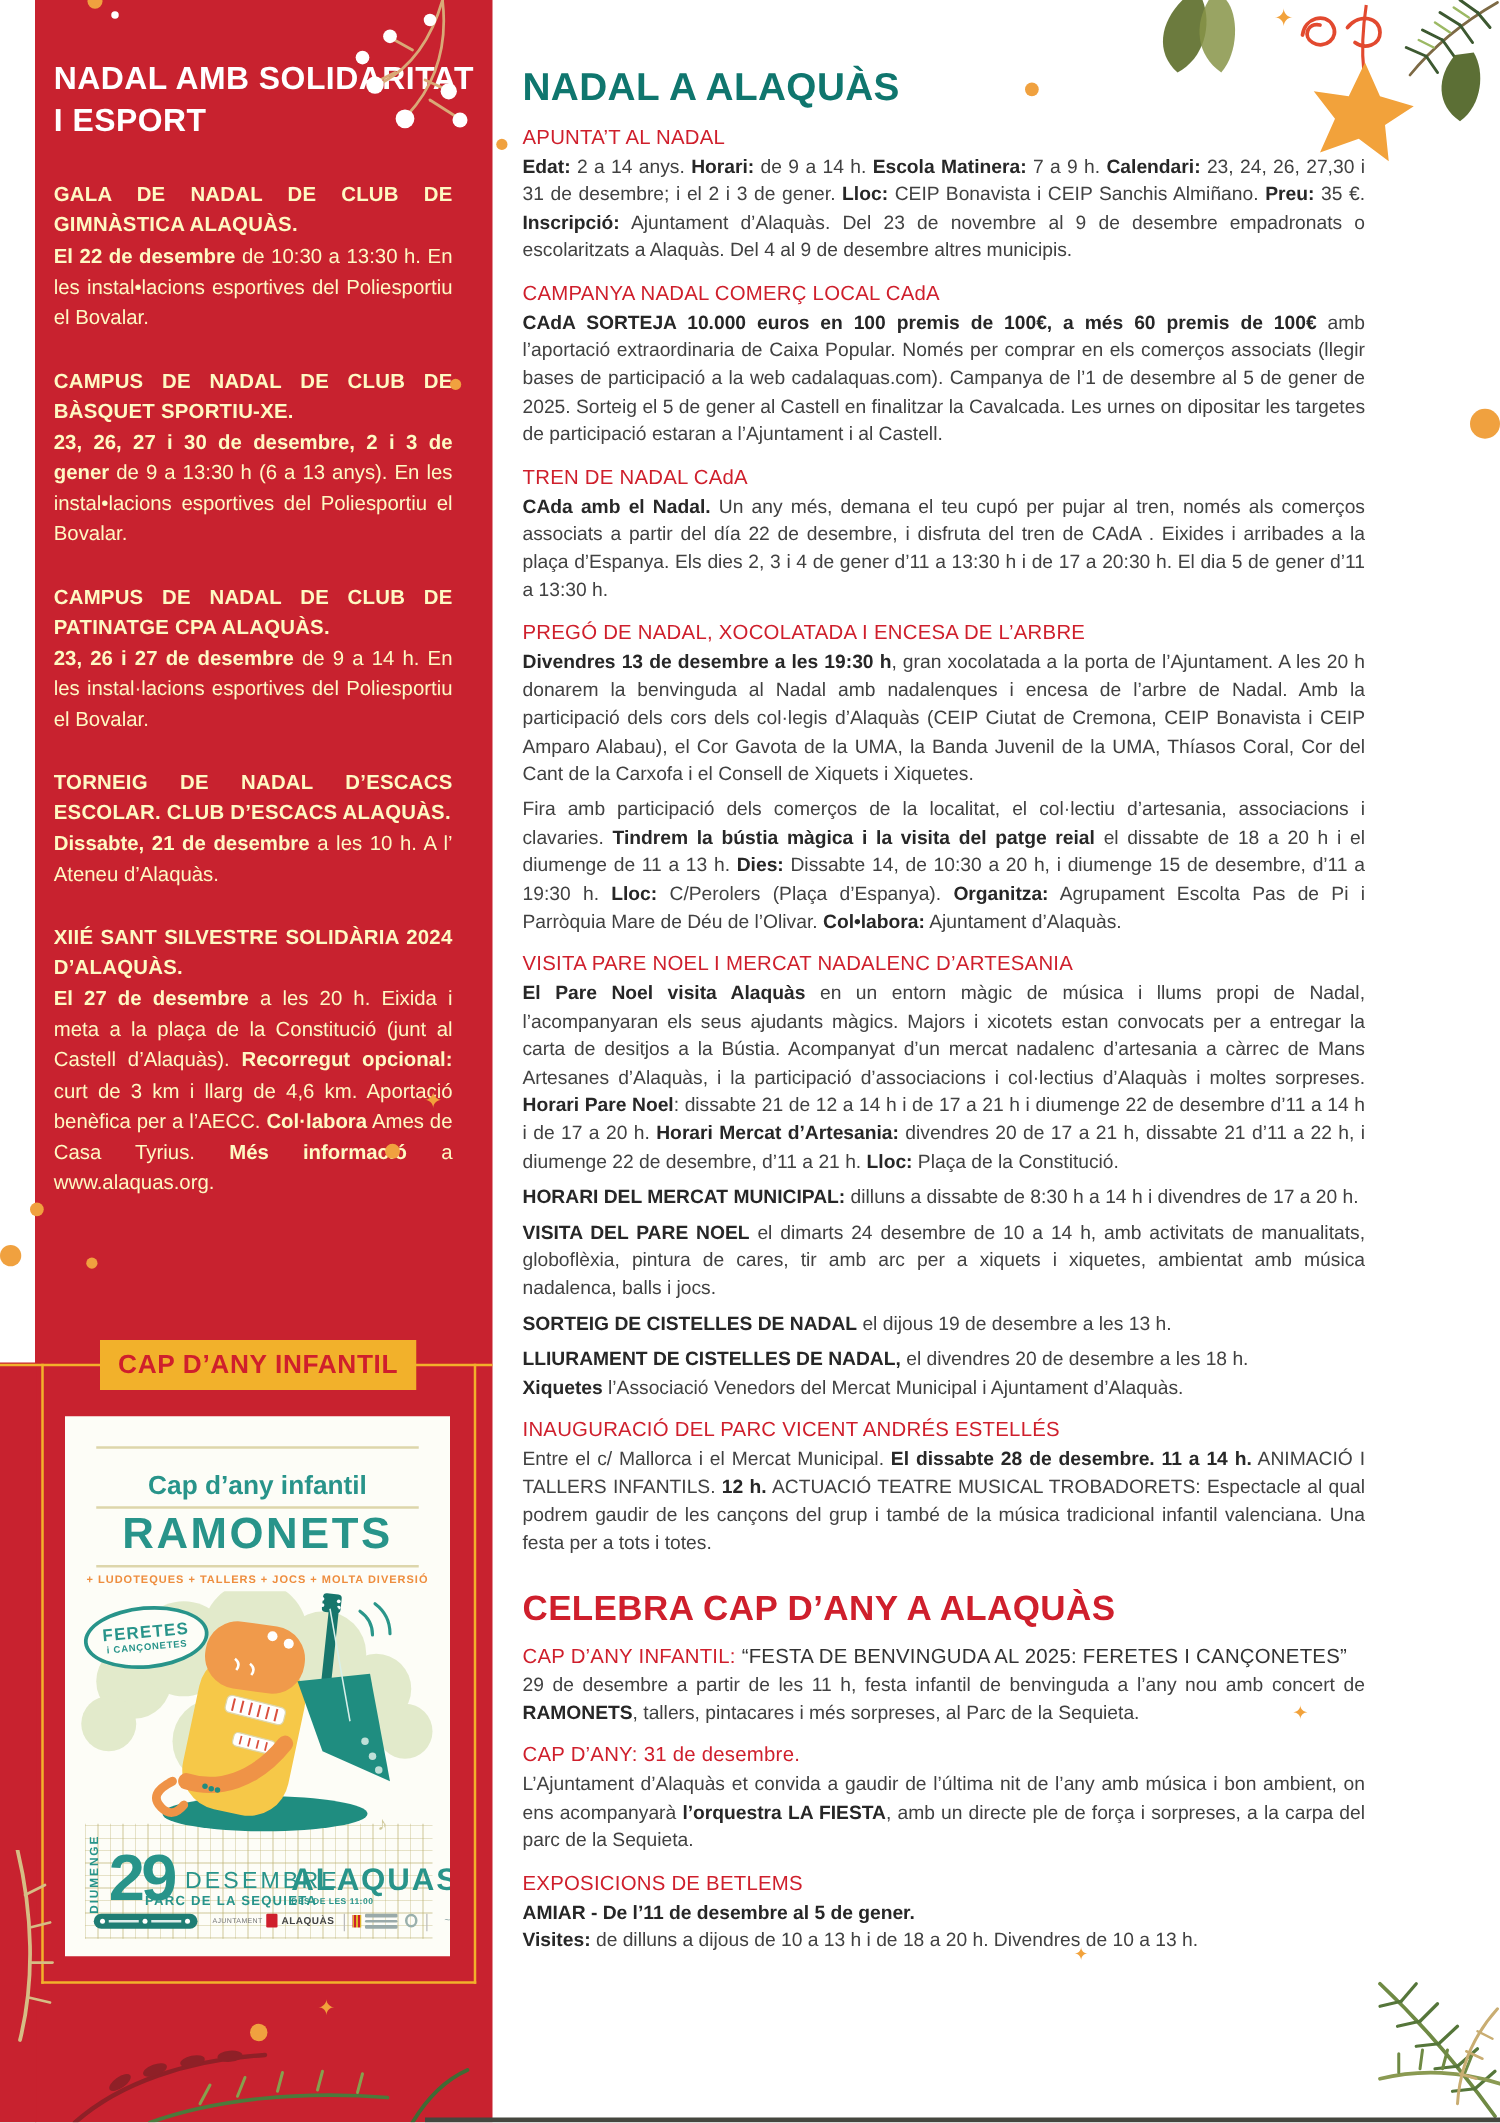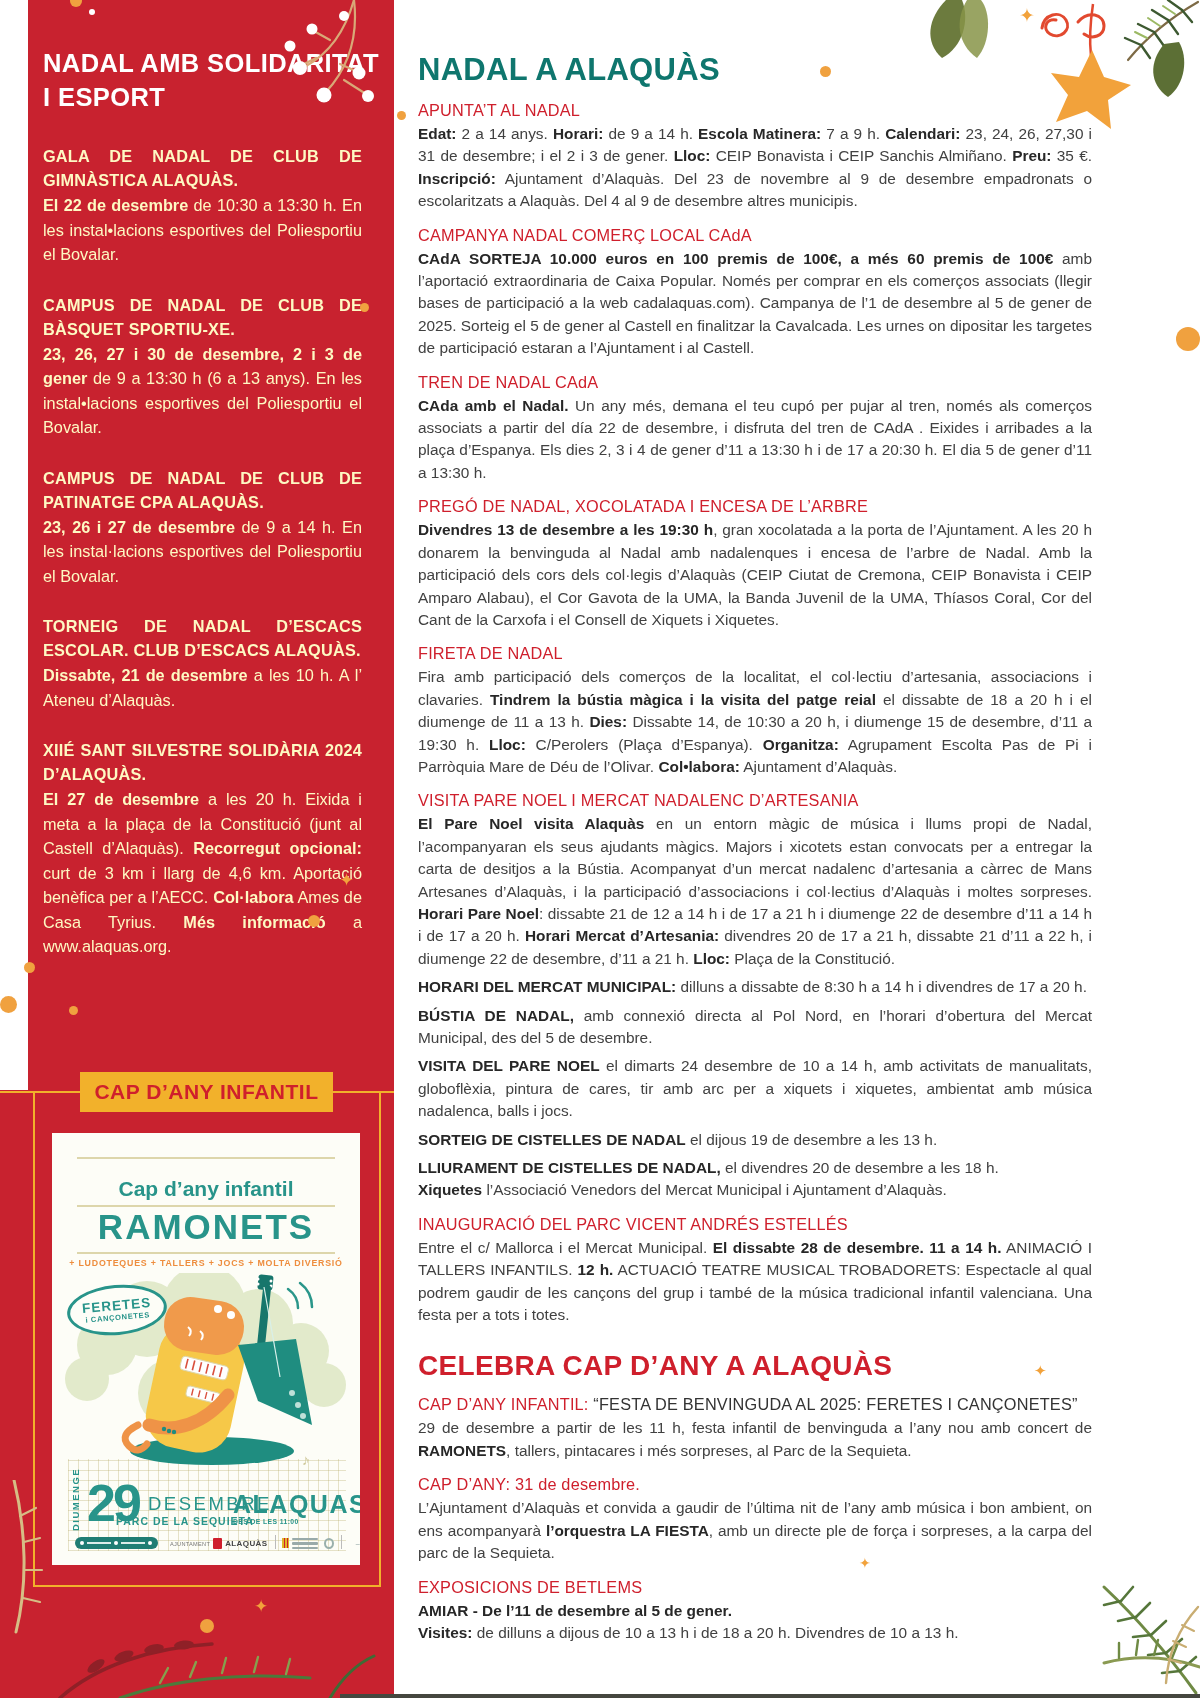--- a/index.html
+++ b/index.html
@@ -39,21 +39,21 @@
   .bubble .l1{color:#28948a;font-weight:bold;font-size:13.5px;letter-spacing:1px;line-height:14px}
   .bubble .l2{color:#28948a;font-weight:bold;font-size:7.6px;letter-spacing:.6px;line-height:9px}
   .p-weekday{position:absolute;left:18px;top:342px;height:56px;color:#28948a;font-weight:bold;font-size:9.5px;
              letter-spacing:1.5px;writing-mode:vertical-rl;transform:rotate(180deg)}
   .p-day{position:absolute;left:35px;top:346px;color:#28948a;font-weight:bold;font-size:52px;line-height:48px;letter-spacing:-3px}
   .p-month{position:absolute;left:96px;top:360px;color:#28948a;font-weight:normal;font-size:18.5px;letter-spacing:2.5px}
   .p-venue{position:absolute;left:64px;top:382px;color:#28948a;font-weight:bold;font-size:10.5px;letter-spacing:1px}
   .p-time{position:absolute;left:181px;top:385px;color:#28948a;font-weight:bold;font-size:6.8px;letter-spacing:.4px}
   .p-city{position:absolute;left:181px;top:357px;color:#28948a;font-weight:bold;font-size:25px;letter-spacing:1.5px}
   .p-note{position:absolute;left:250px;top:318px;color:#cfc89a;font-size:15px}
-  .p-foot{position:absolute;left:0;top:398px;width:100%;height:18px;display:flex;align-items:flex-end}
+  .p-foot{position:absolute;left:0;top:398px;width:100%;height:18px;display:flex;align-items:flex-start}
   .pill{width:94px;height:12px;background:#1f7d74;border-radius:6px;margin-left:23px;display:flex;align-items:center;padding:0 5px;gap:3px}
   .pill i{display:block;width:4px;height:4px;border-radius:50%;background:#fff}
   .pill b{display:block;width:24px;height:2px;background:rgba(255,255,255,.85)}
   .org{display:flex;align-items:center;margin-left:12px;gap:3px}
   .org .pre{font-size:5.6px;color:#777;letter-spacing:.3px}
   .org .sq{width:9px;height:11px;background:#cf1f2c;border-radius:1px}
   .org .nm{font-size:8px;font-weight:bold;color:#444;letter-spacing:.4px}
   .vsep{width:1px;height:14px;background:#bbb;margin:0 7px}
   .gv{display:flex;align-items:center;gap:3px}
   .gv .flag{width:7px;height:10px;background:repeating-linear-gradient(90deg,#e0b62a 0 1.5px,#cf1f2c 1.5px 3px)}
@@ -272,30 +272,28 @@
         </section>
         <section>
           <h3><span>TREN DE NADAL CAdA</span></h3>
           <p><span class="b">CAda amb el Nadal.</span><span> Un any més, demana el teu cupó per pujar al tren, només als comerços associats a partir del día 22 de desembre, i disfruta del tren de CAdA . Eixides i arribades a la plaça d’Espanya. Els dies 2, 3 i 4 de gener d’11 a 13:30 h i de 17 a 20:30 h. El dia 5 de gener d’11 a 13:30 h.</span></p>
         </section>
         <section>
           <h3><span>PREGÓ DE NADAL, XOCOLATADA I ENCESA DE L’ARBRE</span></h3>
           <p><span class="b">Divendres 13 de desembre a les 19:30 h</span><span>, gran xocolatada a la porta de l’Ajuntament. A les 20 h donarem la benvinguda al Nadal amb nadalenques i encesa de l’arbre de Nadal. Amb la participació dels cors dels col·legis d’Alaquàs (CEIP Ciutat de Cremona, CEIP Bonavista i CEIP Amparo Alabau), el Cor Gavota de la UMA, la Banda Juvenil de la UMA, Thíasos Coral, Cor del Cant de la Carxofa i el Consell de Xiquets i Xiquetes.</span></p>
         </section>
         <section>
-          <h3><span>FIRETA DE NADAL</span></h3>
           <p><span>Fira amb participació dels comerços de la localitat, el col·lectiu d’artesania, associacions i clavaries. </span><span class="b">Tindrem la bústia màgica i la visita del patge reial</span><span> el dissabte de 18 a 20 h i el diumenge de 11 a 13  h. </span><span class="b">Dies:</span><span> Dissabte 14, de 10:30 a 20 h, i diumenge 15 de desembre, d’11  a 19:30 h. </span><span class="b">Lloc:</span><span> C/Perolers (Plaça d’Espanya). </span><span class="b">Organitza:</span><span> Agrupament Escolta Pas de Pi i Parròquia Mare de Déu de l’Olivar. </span><span class="b">Col•labora:</span><span> Ajuntament d’Alaquàs.</span></p>
         </section>
         <section>
           <h3><span>VISITA PARE NOEL I MERCAT NADALENC D’ARTESANIA</span></h3>
           <p><span class="b">El Pare Noel visita Alaquàs</span><span> en un entorn màgic de música i llums propi de Nadal, l’acompanyaran els seus ajudants màgics. Majors i xicotets estan convocats per a entregar la carta de desitjos a la Bústia. Acompanyat d’un mercat nadalenc d’artesania a càrrec de Mans Artesanes d’Alaquàs, i la participació d’associacions i col·lectius d’Alaquàs i moltes sorpreses. </span><span class="b">Horari Pare Noel</span><span>: dissabte 21 de 12 a 14 h i de 17 a 21 h i diumenge 22 de desembre d’11 a 14 h i de 17 a 20 h. </span><span class="b">Horari Mercat d’Artesania:</span><span> divendres 20 de 17 a 21 h, dissabte 21 d’11 a 22 h, i diumenge 22 de desembre, d’11 a 21 h. </span><span class="b">Lloc:</span><span> Plaça de la Constitució.</span></p>
         </section>
         <section>
           <p><span class="b">HORARI DEL MERCAT MUNICIPAL:</span><span> dilluns a dissabte de 8:30 h a 14 h i divendres de 17 a 20 h.</span></p>
-          <p><span class="b">BÚSTIA DE NADAL,</span><span> amb connexió directa al Pol Nord, en l’horari d’obertura del Mercat Municipal, des del 5 de desembre.</span></p>
           <p><span class="b">VISITA DEL PARE NOEL</span><span> el dimarts 24 desembre de 10 a 14 h, amb activitats de manualitats, globoflèxia, pintura de cares, tir amb arc per a xiquets i xiquetes, ambientat amb música nadalenca, balls i jocs.</span></p>
           <p><span class="b">SORTEIG DE CISTELLES DE NADAL</span><span> el dijous 19 de desembre a les 13 h.</span></p>
           <p><span class="b">LLIURAMENT DE CISTELLES DE NADAL,</span><span> el divendres 20 de desembre a les 18 h.</span><br><span class="b">Xiquetes</span><span> l’Associació Venedors del Mercat Municipal i Ajuntament d’Alaquàs.</span></p>
         </section>
         <section>
           <h3><span>INAUGURACIÓ DEL PARC VICENT ANDRÉS ESTELLÉS</span></h3>
           <p><span>Entre el c/ Mallorca i el Mercat Municipal. </span><span class="b">El dissabte 28 de desembre. 11 a 14 h.</span><span> ANIMACIÓ I TALLERS INFANTILS. </span><span class="b">12 h.</span><span> ACTUACIÓ TEATRE MUSICAL TROBADORETS: Espectacle al qual podrem gaudir de les cançons del grup i també de la música tradicional infantil valenciana. Una festa per a tots i totes.</span></p>
         </section>
       </div>
     <h2 class="m-title2">CELEBRA CAP D’ANY A ALAQUÀS</h2>

